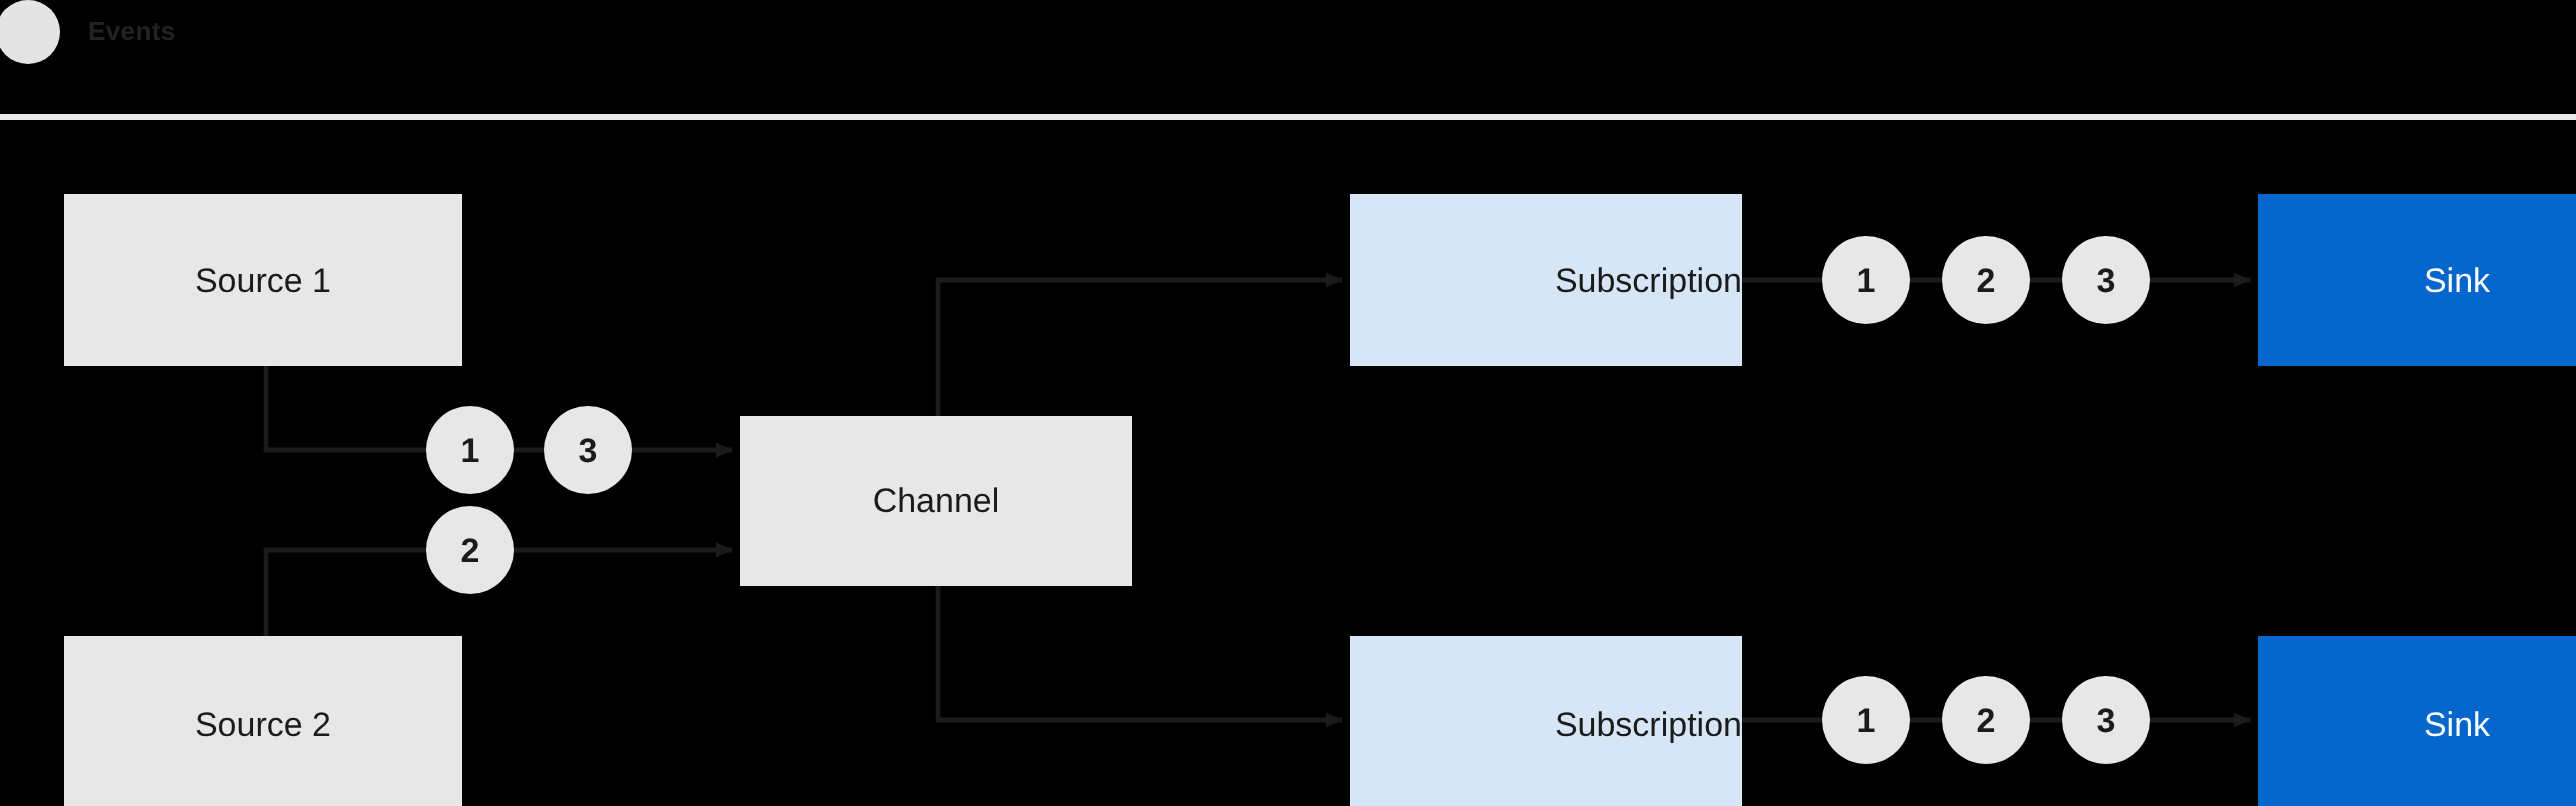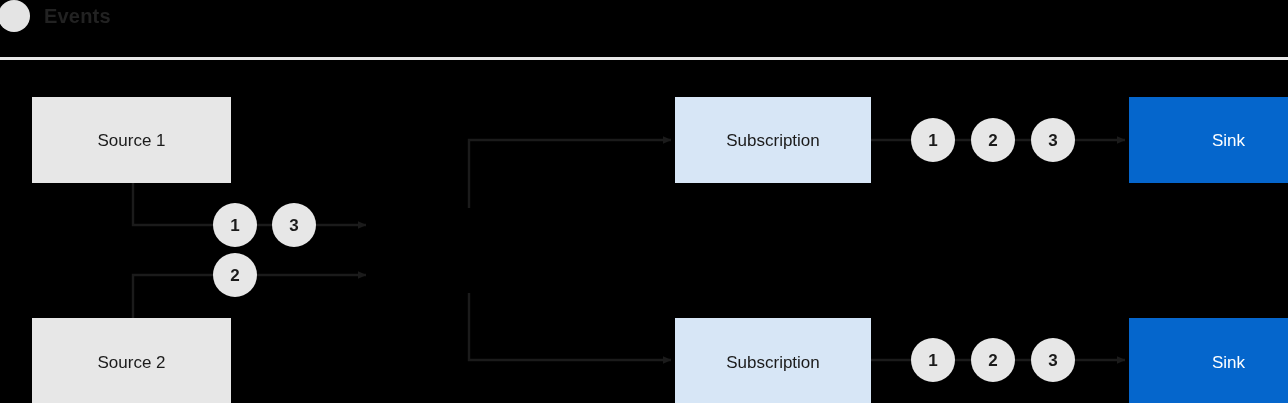--- a/index.html
+++ b/index.html
@@ -30,21 +30,21 @@
     top: 0px;
     width: 32px;
     height: 32px;
     border-radius: 50%;
     background: #e4e4e4;
   }
   .legend-label {
     position: absolute;
     left: 44px;
     top: 4px;
-    font-size: 20px;
+    font-size: 13px;
     font-weight: bold;
     color: #222222;
     letter-spacing: 0.2px;
     line-height: 24px;
   }
 
   .divider {
     position: absolute;
     left: 0px;
     top: 57px;
@@ -75,21 +75,21 @@
     position: absolute;
     display: flex;
     align-items: center;
     justify-content: center;
     box-sizing: border-box;
     font-size: 17px;
     line-height: 1;
   }
   .node-source   { background: #e7e7e7; color: #1b1b1b; }
   .node-channel  { background: #e7e7e7; color: #1b1b1b; }
-  .node-sub      { background: #d7e6f6; color: #1b1b1b; }
+  .node-sub      { background: #d7e6f6; color: #1b1b1b; justify-content: flex-end; }
   .node-sink     { background: #0566cc; color: #ffffff; }
 
   .n-source1 { left: -4px;   top: 97px;  width: 199px; height: 86px; }
   .n-source2 { left: -4px;   top: 318px; width: 199px; height: 89px; }
   .n-channel { left: 334px;  top: 208px; width: 196px; height: 85px; }
   .n-sub1    { left: 639px;  top: 97px;  width: 196px; height: 86px; }
   .n-sub2    { left: 639px;  top: 318px; width: 196px; height: 89px; }
   .n-sink1   { left: 1093px; top: 97px;  width: 199px; height: 86px; }
   .n-sink2   { left: 1093px; top: 318px; width: 199px; height: 89px; }
 
@@ -142,20 +142,23 @@
   </svg>
 
   <div class="node node-source n-source1">
     <span>Source 1</span>
   </div>
 
   <div class="node node-source n-source2">
     <span>Source 2</span>
   </div>
 
+  <div class="node node-channel n-channel">
+    <span>Channel</span>
+  </div>
 
   <div class="node node-sub n-sub1">
     <span>Subscription</span>
   </div>
 
   <div class="node node-sub n-sub2">
     <span>Subscription</span>
   </div>
 
   <div class="node node-sink n-sink1">

